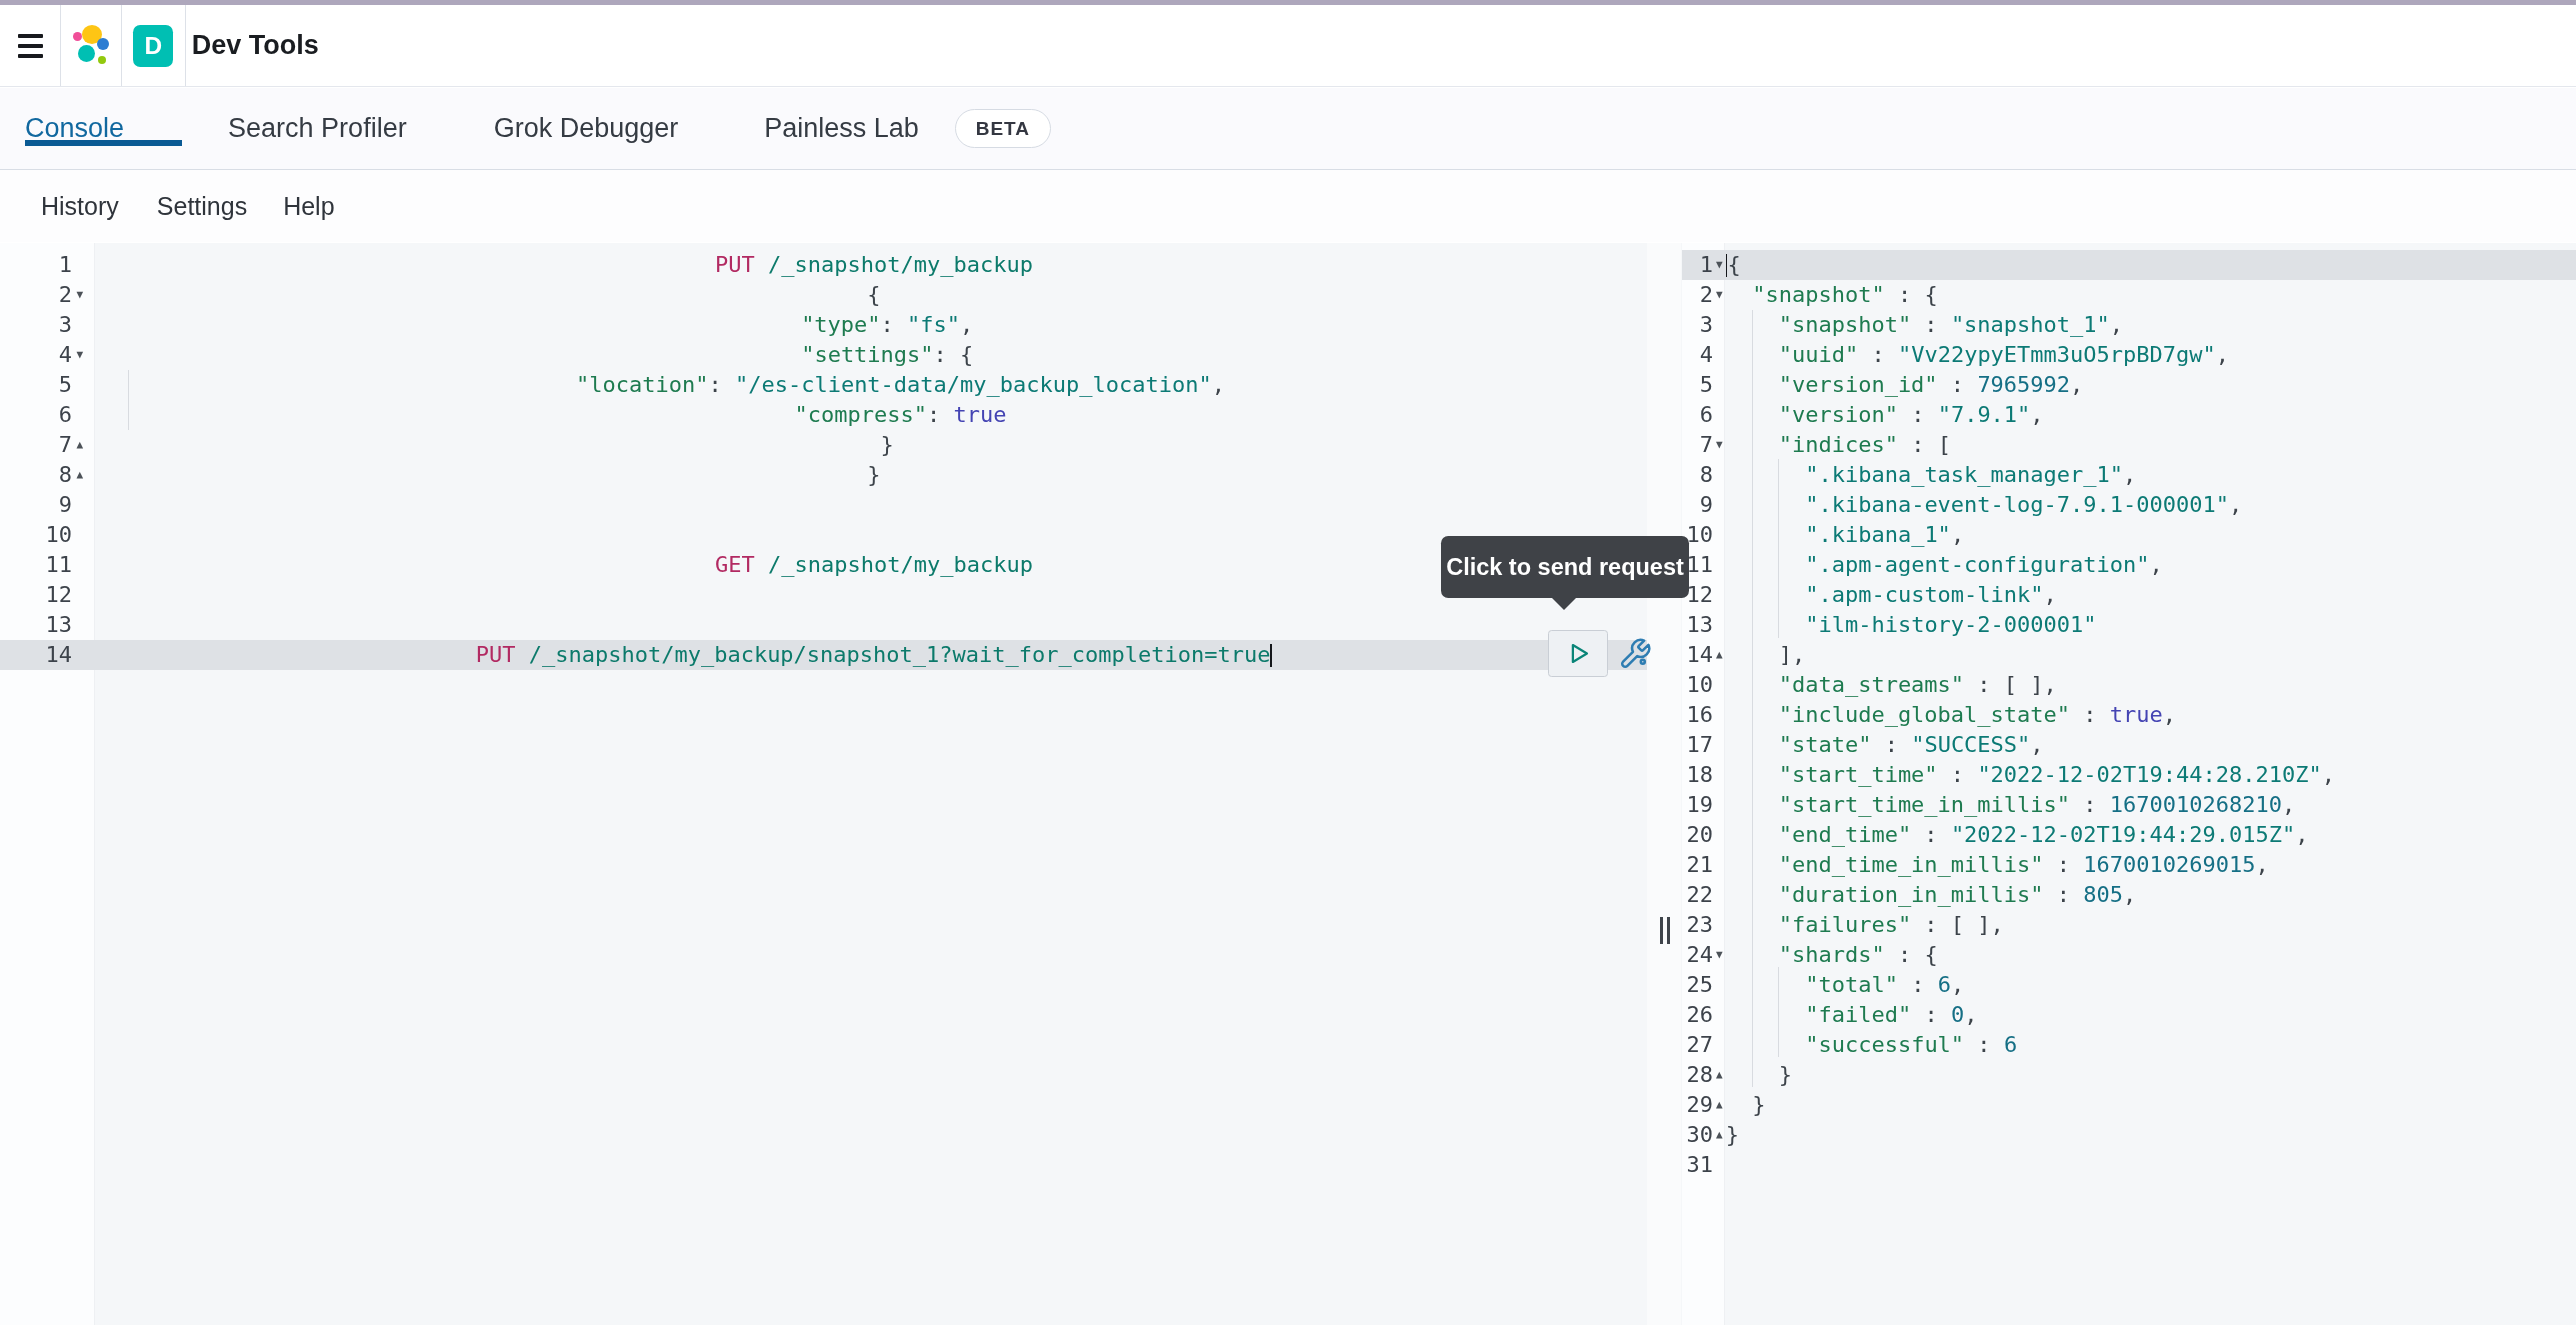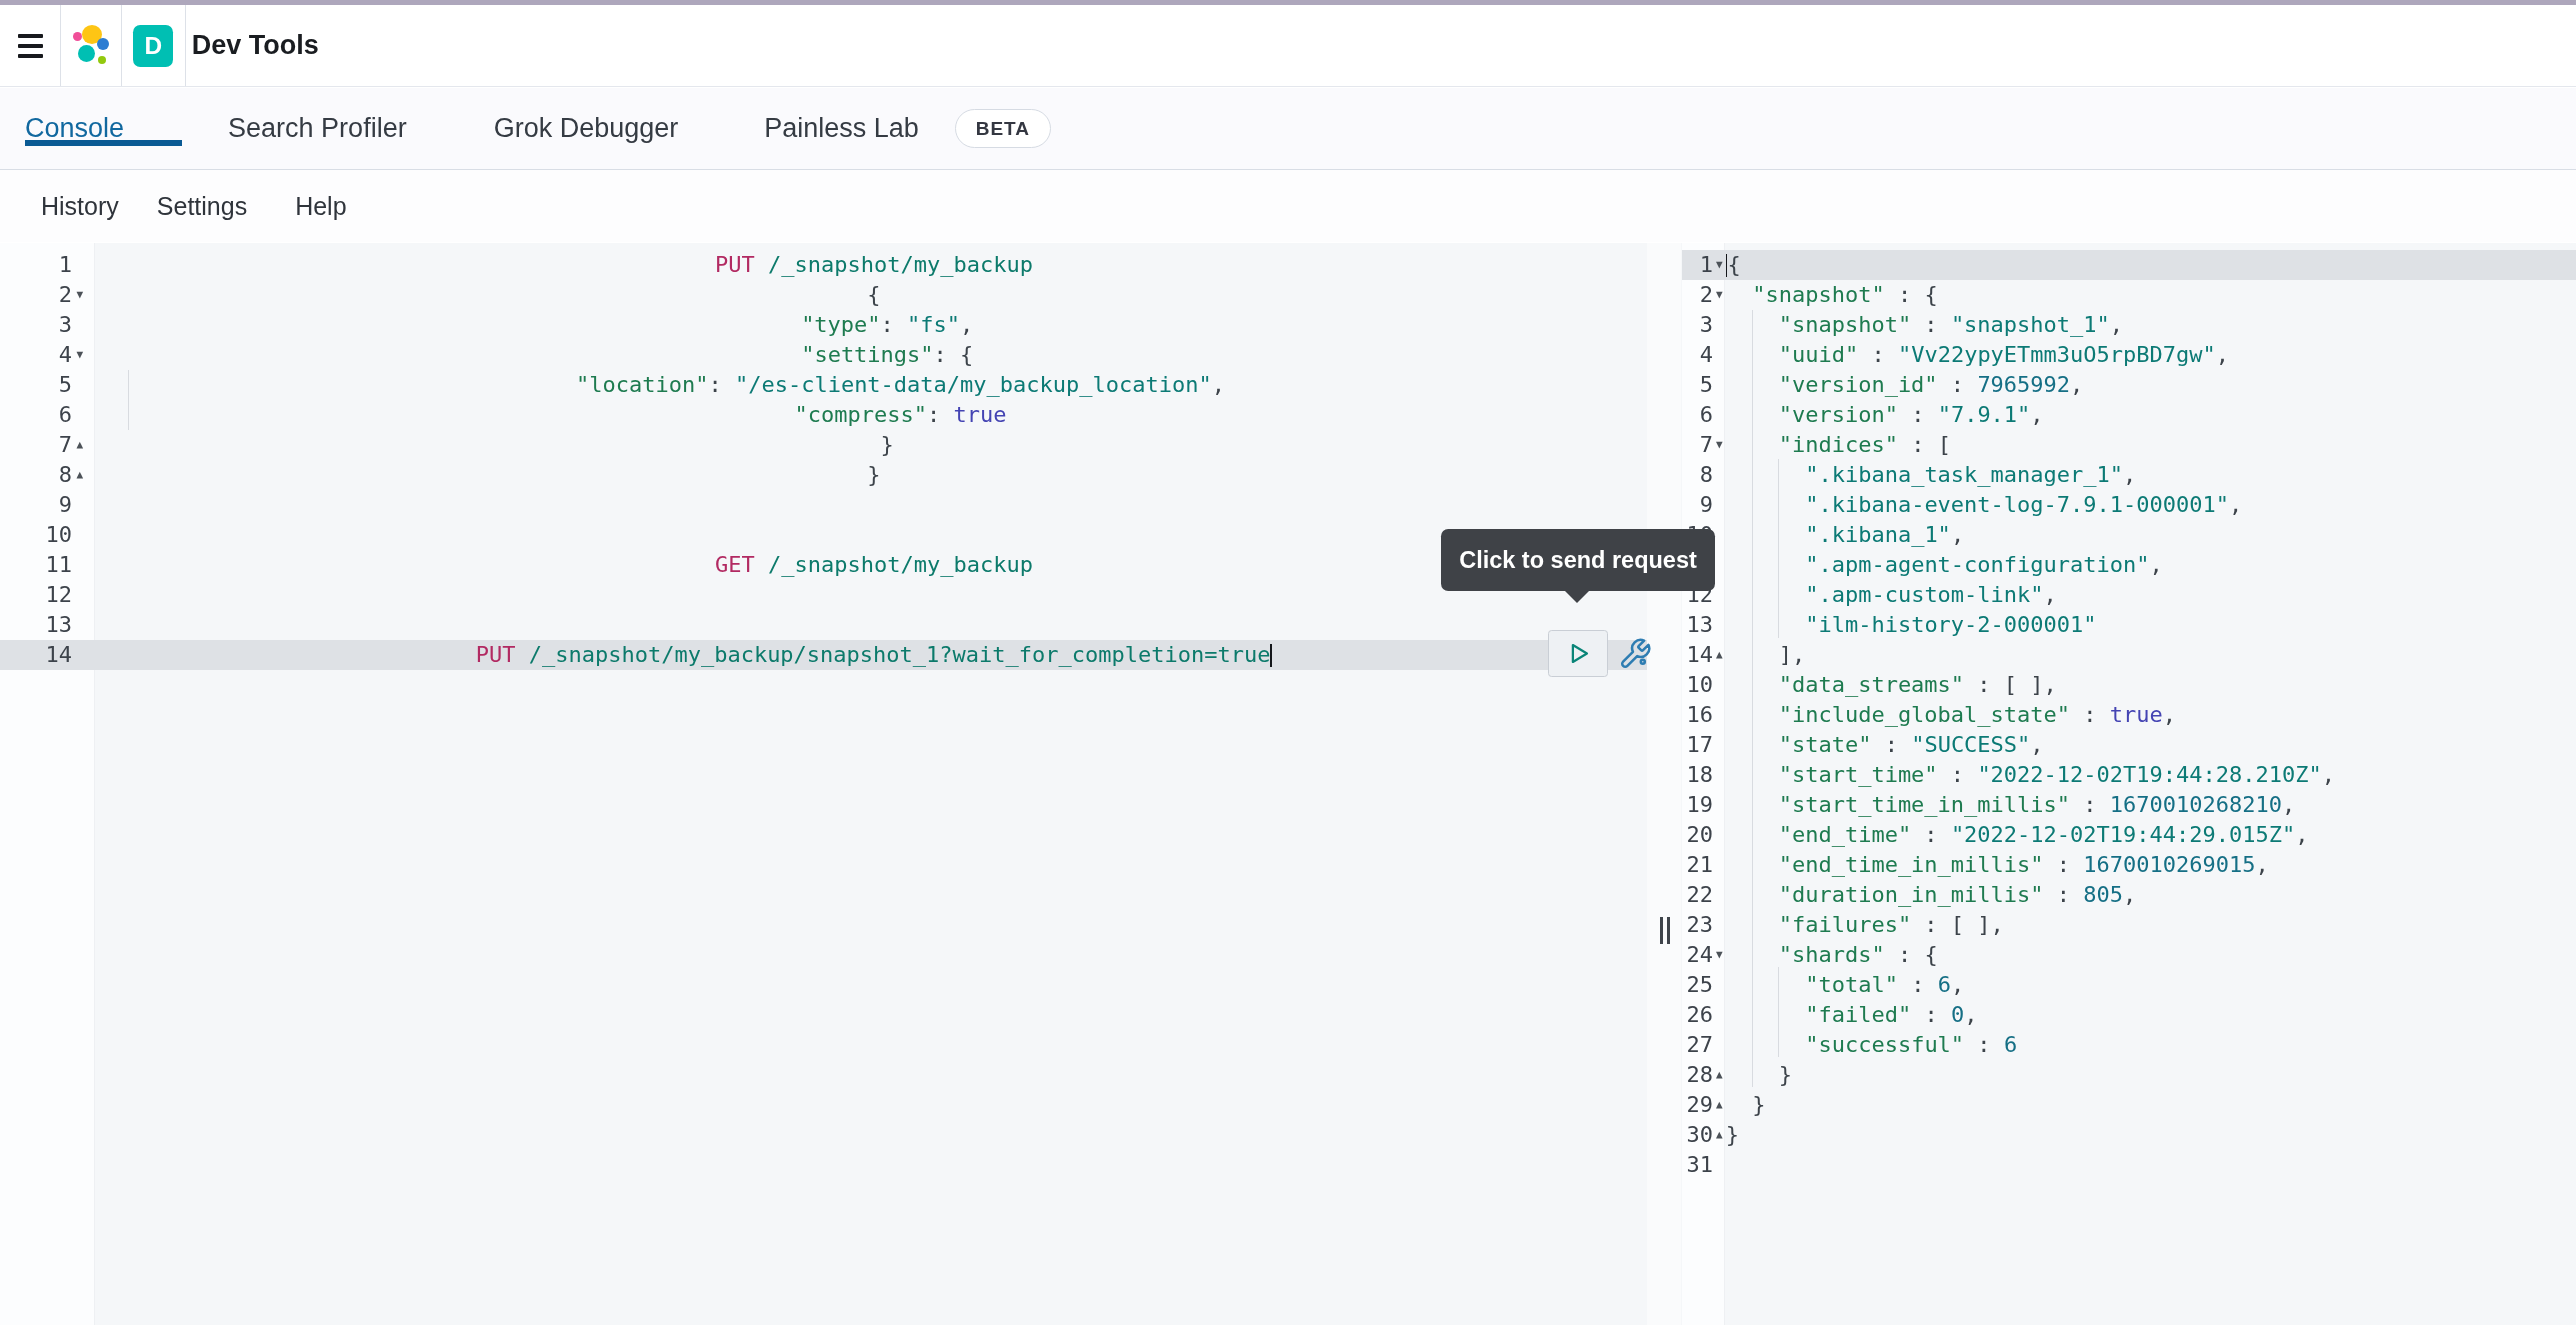--- a/index.html
+++ b/index.html
@@ -38,21 +38,21 @@
   .beta-pill{margin-left:20px;border:1.8px solid #d6dbe3;border-radius:23.5px;background:#fff;
              padding:7.2px 20px;font-size:19px;font-weight:bold;letter-spacing:0.9px;color:#343741;}
   .active-underline{position:absolute;left:0;bottom:-1.8px;width:157px;height:5.4px;background:#0a5a94;}
 
   
   .menu-row{position:absolute;top:170px;left:0;right:0;height:72px;background:#fdfdfe;
             display:flex;align-items:center;}
   .menu-item{font-size:25px;color:#2f343b;cursor:pointer;}
   .mi-history{margin-left:41px;}
   .mi-settings{margin-left:38px;}
-  .mi-help{margin-left:48px;}
+  .mi-help{margin-left:36px;}
 
   
   .editor{position:absolute;top:243px;left:0;right:0;bottom:0;background:#f5f7f9;}
   .panel{position:absolute;top:0;bottom:0;overflow:hidden;}
   .panel-left{left:0;width:1647px;}
   .panel-gap{position:absolute;left:1647px;width:34px;top:0;bottom:0;background:#fafbfc;}
   .panel-right{left:1682px;right:0;}
   .gutter-strip{position:absolute;top:0;bottom:0;left:0;background:#fcfdfe;border-right:0.9px solid #eef0f3;z-index:0;}
   .panel-left .gutter-strip{width:94px;}
   .panel-right .gutter-strip{width:42px;}
@@ -76,21 +76,21 @@
   .tk-method{color:var(--method);}
   .tk-url{color:var(--url);}
   .tk-key{color:var(--key);}
   .tk-str{color:var(--string);}
   .tk-num{color:var(--number);}
   .tk-bool{color:var(--boolean);}
   .tk-punct{color:#3c434a;}
   .tk-plain{color:#3c434a;}
 
   
-  .tooltip{position:absolute;left:1441px;top:286px;width:274px;height:62px;background:var(--tooltip_bg);
+  .tooltip{position:absolute;left:1441px;top:293px;width:248px;height:62px;background:var(--tooltip_bg);
            border-radius:7.2px;display:flex;align-items:center;justify-content:center;z-index:5;}
   .tooltip span{color:#fff;font-size:23.5px;font-weight:600;}
   .tooltip:after{content:"";position:absolute;top:100%;left:50%;margin-left:-12.7px;
                  border:12.7px solid transparent;border-top-color:var(--tooltip_bg);border-bottom:0;}
 
   
   .send-btn{position:absolute;left:1548px;top:387px;width:58px;height:45px;background:#eef1f4;
             border:1.8px solid #c9ced5;border-radius:3.6px;display:flex;align-items:center;justify-content:center;
             cursor:pointer;z-index:4;}
   .wrench-btn{position:absolute;left:1615px;top:391px;width:40px;height:40px;display:flex;

